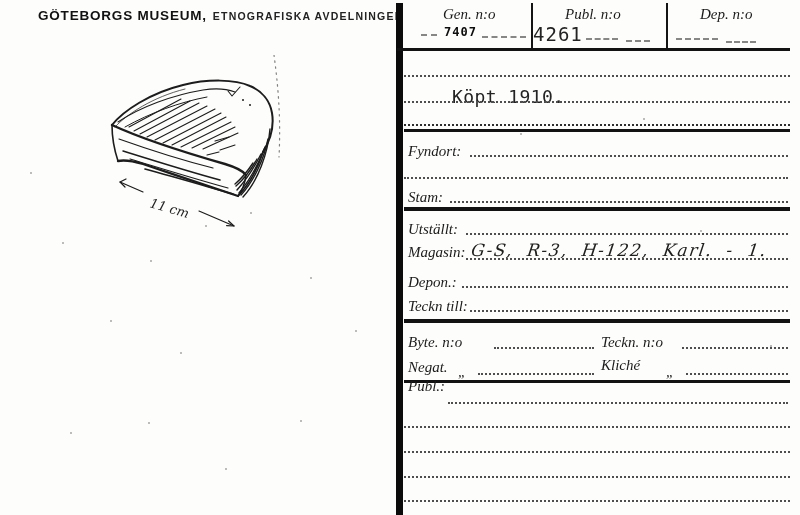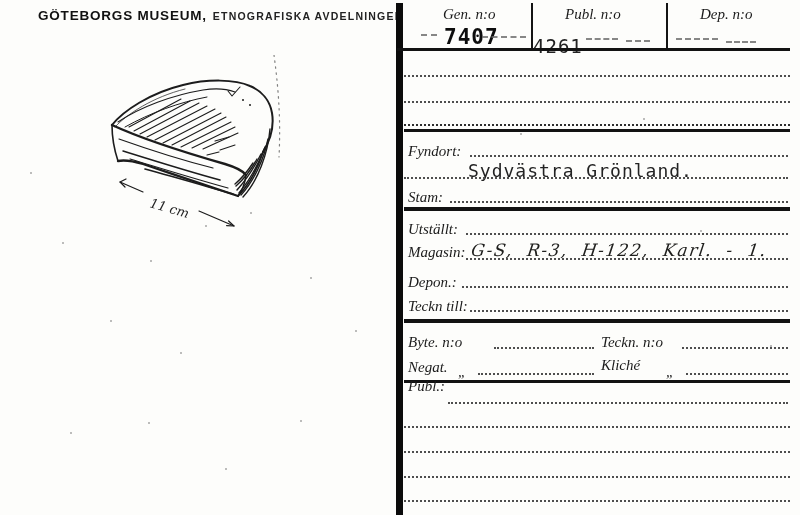--- a/index.html
+++ b/index.html
@@ -16,21 +16,21 @@
   
   .dot{position:absolute;height:0;border-bottom:2px dotted #4e4e4e;}
   .dot.dark{border-bottom:2px dotted #2e2e2e;}
   .dash{position:absolute;height:0;border-bottom:2px dashed #6a6a6a;opacity:.8;}
   
   .lbl{position:absolute;font-style:italic;font-size:15px;color:#1b1b1b;white-space:nowrap;}
   .lbl.small{font-size:14.5px;}
   
   .typed{position:absolute;font-family:"DejaVu Sans Mono","Liberation Mono",monospace;
          font-size:18px;color:#232323;white-space:nowrap;letter-spacing:.4px;}
-  .genval{font-weight:bold;font-size:21px;letter-spacing:1px;color:#0d0d0d;}
+  .genval{font-weight:bold;font-size:12px;letter-spacing:1px;color:#0d0d0d;}
   .samlval{font-size:19px;letter-spacing:1px;}
   
   .hand{position:absolute;font-family:"DejaVu Serif",serif;font-style:italic;font-size:17px;
         letter-spacing:1.5px;word-spacing:7px;color:#20201e;transform:skewX(-8deg);
         transform-origin:left bottom;white-space:nowrap;}
   .speck{position:absolute;width:2px;height:2px;background:#8a8a8a;border-radius:50%;opacity:.75;}
   svg .ink{fill:none;stroke:#1c1c1c;stroke-linecap:round;stroke-linejoin:round;}
   .dimtxt{font-family:"DejaVu Serif",serif;font-style:italic;font-size:13px;fill:#262626;}
 </style>
 </head>
@@ -122,44 +122,44 @@
   </div>
 
   <div class="divider"></div>
 
   <div class="vsep" style="left:531px"></div>
   <div class="vsep" style="left:666px"></div>
 
   <div class="lbl" style="left:443px;top:6px">Gen. n:o</div>
   <div class="typed genval" style="left:444px;top:25px">7407</div>
   <div class="lbl" style="left:565px;top:6px">Publ. n:o</div>
-  <div class="typed samlval" style="left:533px;top:35px">4261</div>
+  <div class="typed samlval" style="left:533px;top:23px">4261</div>
   <div class="lbl" style="left:700px;top:6px">Dep. n:o</div>
   <div class="typed" style="left:690px;top:25px"></div>
 
   <div class="dash" style="left:421px;top:34px;width:16px"></div>
   <div class="dash" style="left:482px;top:36px;width:44px"></div>
   <div class="dash" style="left:586px;top:38px;width:32px"></div>
   <div class="dash" style="left:626px;top:40px;width:24px"></div>
   <div class="dash" style="left:676px;top:38px;width:42px"></div>
   <div class="dash" style="left:726px;top:41px;width:30px"></div>
 
   <div class="rule" style="left:397px;top:48px;width:393px;height:3px"></div>
   <div class="rule" style="left:404px;top:129px;width:386px;height:3px"></div>
   <div class="rule" style="left:404px;top:207px;width:386px;height:4px"></div>
   <div class="rule" style="left:404px;top:319px;width:386px;height:4px"></div>
   <div class="rule" style="left:404px;top:380px;width:386px;height:3px"></div>
 
   <div class="dot" style="left:404px;top:75px;width:386px"></div>
+  <div class="typed" style="left:452px;top:86px">Köpt 1910.</div>
   <div class="dot" style="left:404px;top:101px;width:386px"></div>
   <div class="dot dark" style="left:404px;top:124px;width:386px"></div>
 
   <div class="lbl" style="left:408px;top:143px">Fyndort:</div>
   <div class="dot" style="left:470px;top:155px;width:318px"></div>
-  <div class="typed" style="left:468px;top:160px;letter-spacing:1px">Sydvästra Grönland.</div>
   <div class="dot" style="left:404px;top:177px;width:384px"></div>
   <div class="lbl" style="left:408px;top:189px">Stam:</div>
   <div class="dot" style="left:450px;top:201px;width:338px"></div>
 
   <div class="lbl" style="left:408px;top:221px">Utställt:</div>
   <div class="dot" style="left:466px;top:233px;width:322px"></div>
   <div class="lbl" style="left:408px;top:244px">Magasin:</div>
   <div class="hand" style="left:470px;top:240px">G-S, R-3, H-122, Karl. - 1.</div>
   <div class="dot" style="left:466px;top:258px;width:322px"></div>
   <div class="lbl" style="left:408px;top:274px">Depon.:</div>

